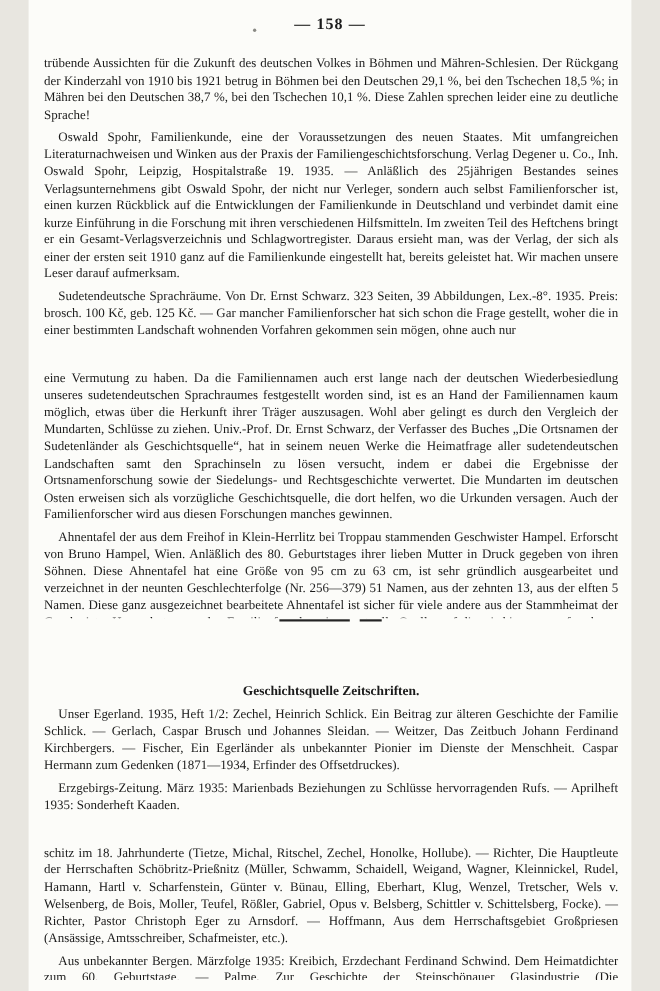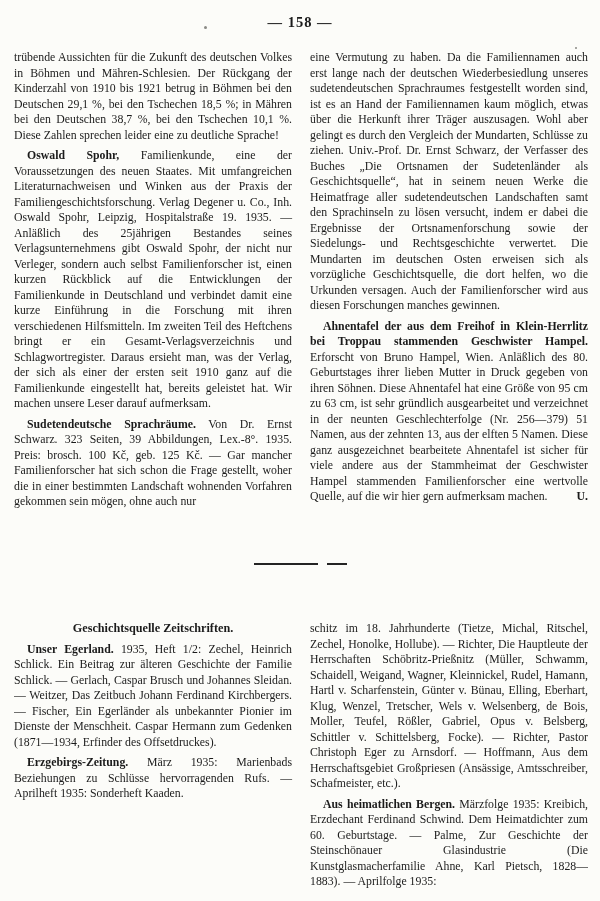--- a/index.html
+++ b/index.html
@@ -1,54 +1,55 @@
 <!DOCTYPE html>
 <html lang="de"><head>
 <meta charset="utf-8">
 <style>
   html, body { margin: 0; padding: 0; background: #e8e6e0; }
   .page {
     position: relative;
-    width: 600px;
+    width: 548px;
     height: 901px;
     margin: 0 auto;
     background: #fcfcf9;
     color: #1b1b1b;
     font-family: "Liberation Serif", "DejaVu Serif", serif;
     overflow: hidden;
     box-sizing: border-box;
   }
   .page-number {
     position: absolute;
     top: 14px; left: 0; right: 0;
     text-align: center;
     font-size: 14.5px;
     font-weight: bold;
     letter-spacing: 1px;
   }
   .cols {
     position: absolute;
     left: 14px; right: 12px;
     display: flex;
-    gap: 18px;
+    gap: 28px;
     overflow: hidden;
+    flex-direction: column;
   }
   .top-section { top: 50px; height: 512px; }
   .bottom-section { top: 621px; bottom: 10px; }
   .col {
     flex: 1 1 0;
     min-width: 0;
     font-size: 11.8px;
     line-height: 15.5px;
     text-align: justify;
   }
   .col p { margin: 0; }
   .col p + p { margin-top: 5px; }
   .col p.indent { text-indent: 13px; }
-  .lead { font-weight: bold; }
+  .lead { font-weight: normal; }
   .sig { float: right; font-weight: bold; padding-left: 8px; }
   .divider {
     position: absolute;
     top: 563px; left: 0; right: 0;
     text-align: center;
     line-height: 0;
   }
   .divider .bar {
     display: inline-block;
     height: 2px;
@@ -106,17 +107,17 @@
 
 
   <div class="cols bottom-section">
     <div class="col">
       <p class="subsection-heading">Geschichtsquelle Zeitschriften.</p>
       <p class="indent"><span class="lead">Unser Egerland.</span> <span>1935, Heft 1/2: Zechel, Heinrich Schlick. Ein Beitrag zur älteren Geschichte der Familie Schlick. — Gerlach, Caspar Brusch und Johannes Sleidan. — Weitzer, Das Zeitbuch Johann Ferdinand Kirchbergers. — Fischer, Ein Egerländer als unbekannter Pionier im Dienste der Menschheit. Caspar Hermann zum Gedenken (1871—1934, Erfinder des Offsetdruckes).</span></p>
       <p class="indent"><span class="lead">Erzgebirgs-Zeitung.</span> <span>März 1935: Marienbads Beziehungen zu Schlüsse hervorragenden Rufs. — Aprilheft 1935: Sonderheft Kaaden.</span></p>
     </div>
     <div class="col">
       <p><span class="lead"></span><span>schitz im 18. Jahrhunderte (Tietze, Michal, Ritschel, Zechel, Honolke, Hollube). — Richter, Die Hauptleute der Herrschaften Schöbritz-Prießnitz (Müller, Schwamm, Schaidell, Weigand, Wagner, Kleinnickel, Rudel, Hamann, Hartl v. Scharfenstein, Günter v. Bünau, Elling, Eberhart, Klug, Wenzel, Tretscher, Wels v. Welsenberg, de Bois, Moller, Teufel, Rößler, Gabriel, Opus v. Belsberg, Schittler v. Schittelsberg, Focke). — Richter, Pastor Christoph Eger zu Arnsdorf. — Hoffmann, Aus dem Herrschaftsgebiet Großpriesen (Ansässige, Amtsschreiber, Schafmeister, etc.).</span></p>
-      <p class="indent"><span class="lead">Aus heimatlichen Bergen.</span> <span>Märzfolge 1935: Kreibich, Erzdechant Ferdinand Schwind. Dem Heimatdichter zum 60. Geburtstage. — Palme, Zur Geschichte der Steinschönauer Glasindustrie (Die Kunstglasmacherfamilie Ahne, Karl Pietsch, 1828—1883). — Aprilfolge 1935:</span></p>
+      <p class="indent"><span class="lead">Aus unbekannter Bergen.</span> <span>Märzfolge 1935: Kreibich, Erzdechant Ferdinand Schwind. Dem Heimatdichter zum 60. Geburtstage. — Palme, Zur Geschichte der Steinschönauer Glasindustrie (Die Kunstglasmacherfamilie Ahne, Karl Pietsch, 1828—1883). — Aprilfolge 1935:</span></p>
     </div>
   </div>
 
 </div>
 
 </body></html>

